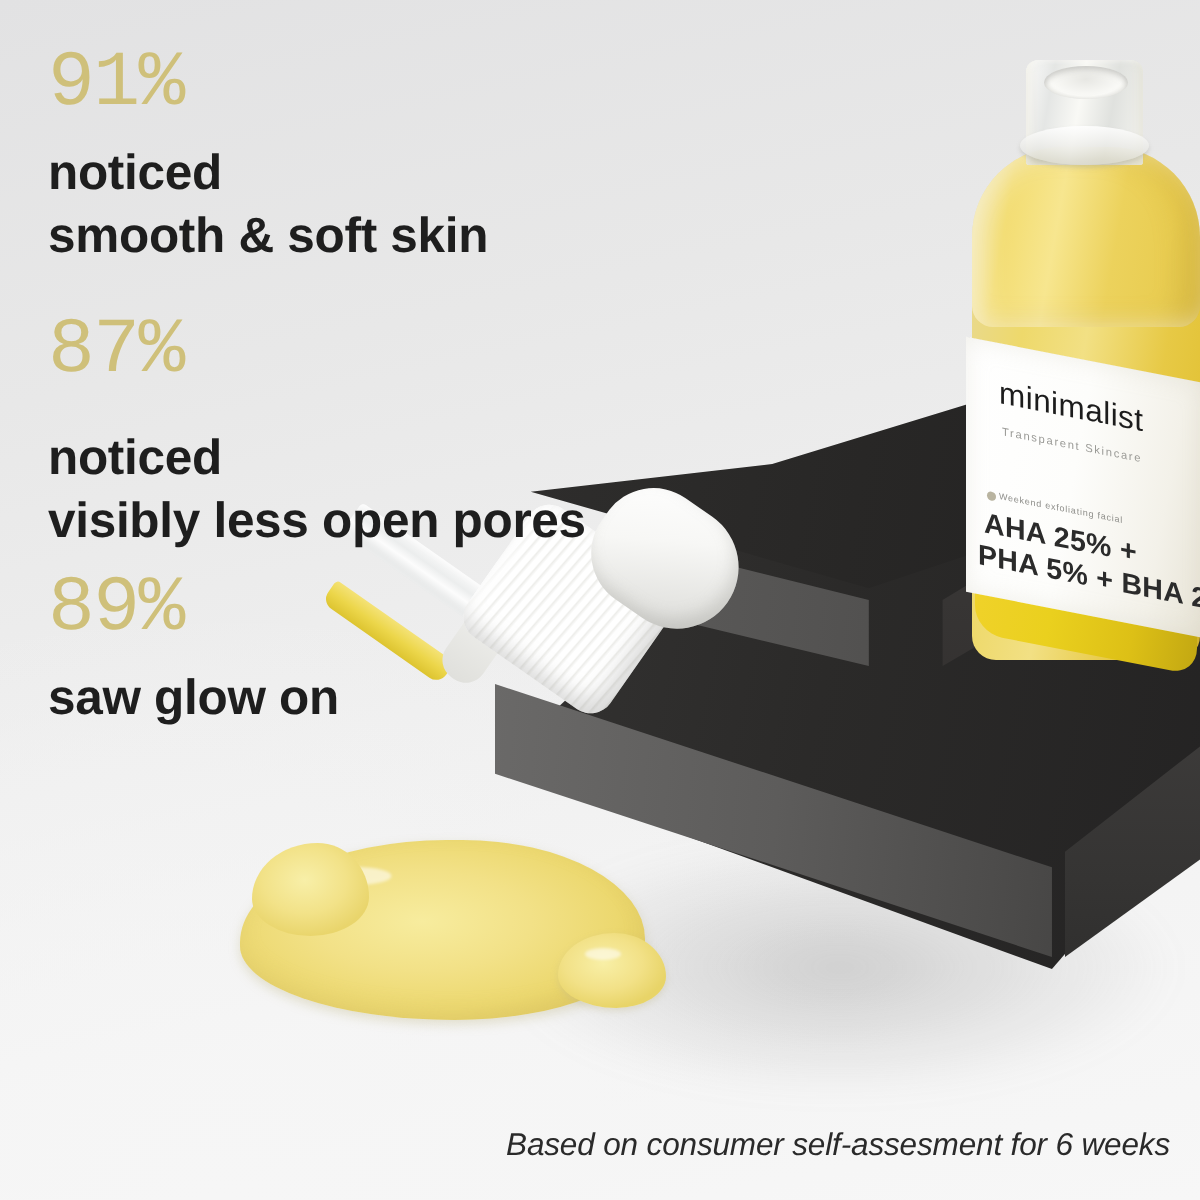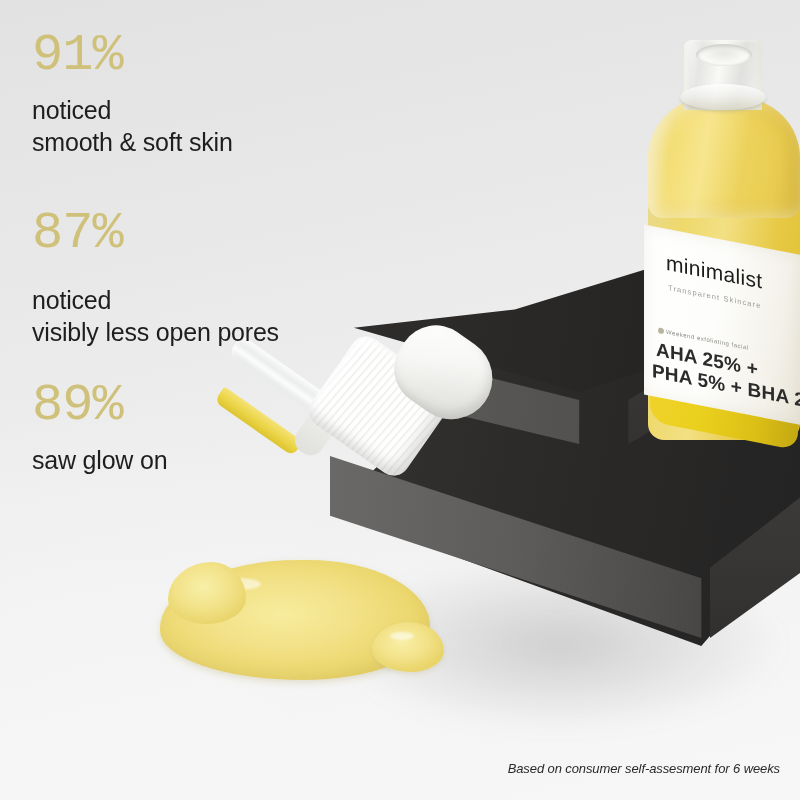--- a/index.html
+++ b/index.html
@@ -18,37 +18,37 @@
   .stat{position:absolute;left:32px;}
   .stat-pct{
     font-size:52px;
     line-height:1;
     color:#cfc07a;
     font-weight:400;
     letter-spacing:-1px;
     font-family:Liberation Mono, monospace;
   }
   .stat-line{
-    font-size:25px;
+    font-size:33px;
     line-height:1.28;
     color:#1e1e1e;
-    font-weight:400;
+    font-weight:700;
     letter-spacing:-0.2px;
   }
   #stat-0{top:30px;}
   #stat-1{top:208px;}
   #stat-2{top:380px;}
   #stat-0 .stat-body{margin-top:12px;}
   #stat-1 .stat-body{margin-top:24px;}
   #stat-2 .stat-body{margin-top:12px;}
 
   .caption{
     position:absolute;
     right:20px;bottom:24px;
-    font-size:13px;
+    font-size:21px;
     font-style:italic;
     color:#2a2a2a;
     letter-spacing:-0.1px;
   }
 
   
   .block{position:absolute;}
 
   
   #block-lower-top{

